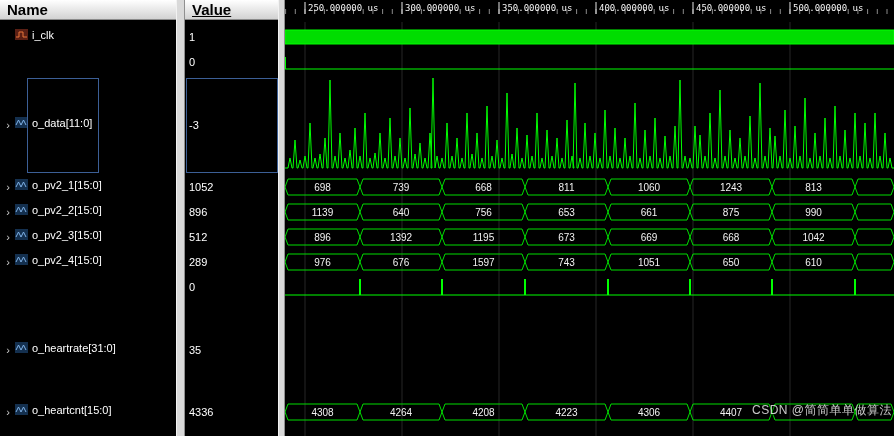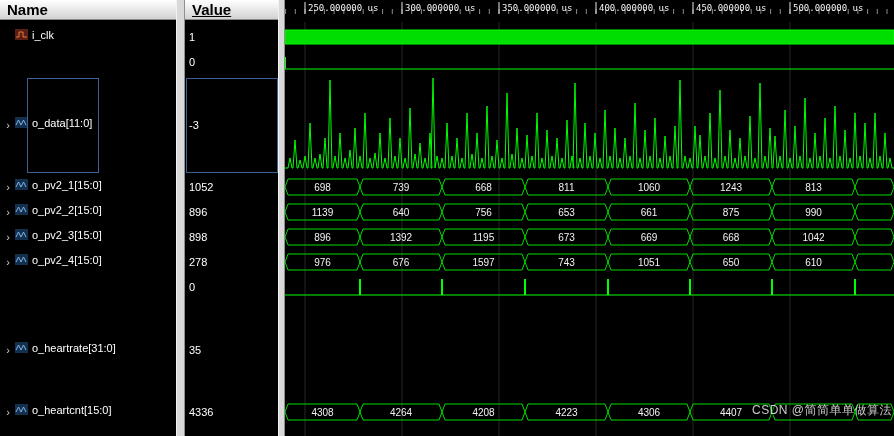--- a/index.html
+++ b/index.html
@@ -111,22 +111,22 @@
       <span>o_heartcnt[15:0]</span>
     </div>
   </div>
 
   <div>
     <div class="value-text" style="top:29px">1</div>
     <div class="value-text" style="top:54px">0</div>
     <div class="value-text" style="top:117px">-3</div>
     <div class="value-text" style="top:179px">1052</div>
     <div class="value-text" style="top:204px">896</div>
-    <div class="value-text" style="top:229px">898</div>
-    <div class="value-text" style="top:254px">278</div>
+    <div class="value-text" style="top:229px">512</div>
+    <div class="value-text" style="top:254px">289</div>
     <div class="value-text" style="top:279px">0</div>
     <div class="value-text" style="top:342px">35</div>
     <div class="value-text" style="top:404px">4336</div>
   </div>
 
   <div class="sel-box sel-name"></div>
   <div class="sel-box sel-value"></div>
 
   <div class="col-header names-header"><span>Name</span></div>
   <div class="splitter sp1"></div>

